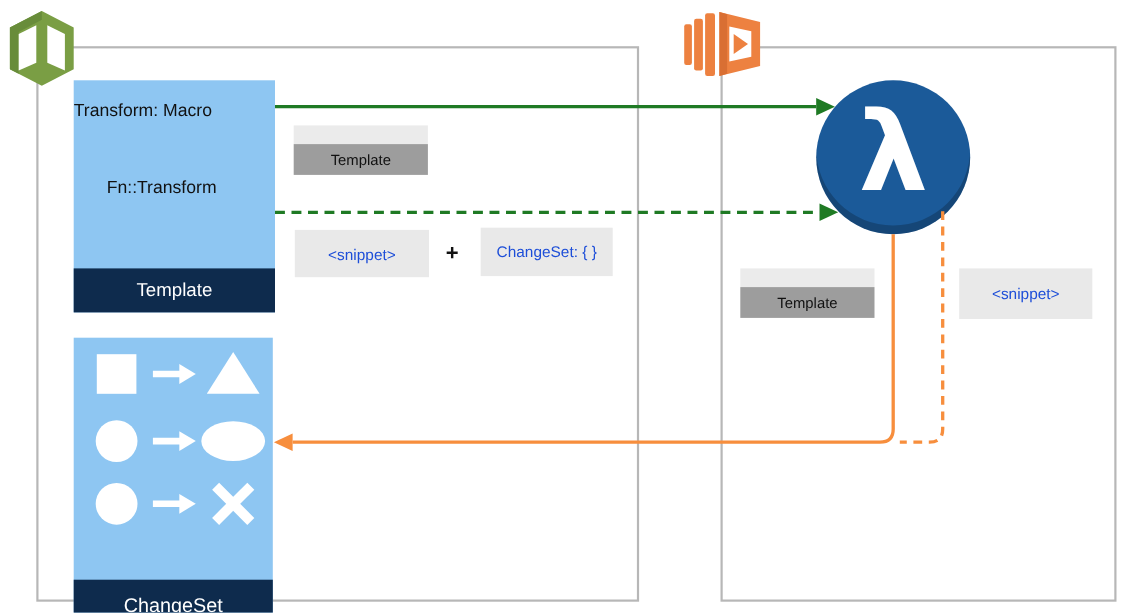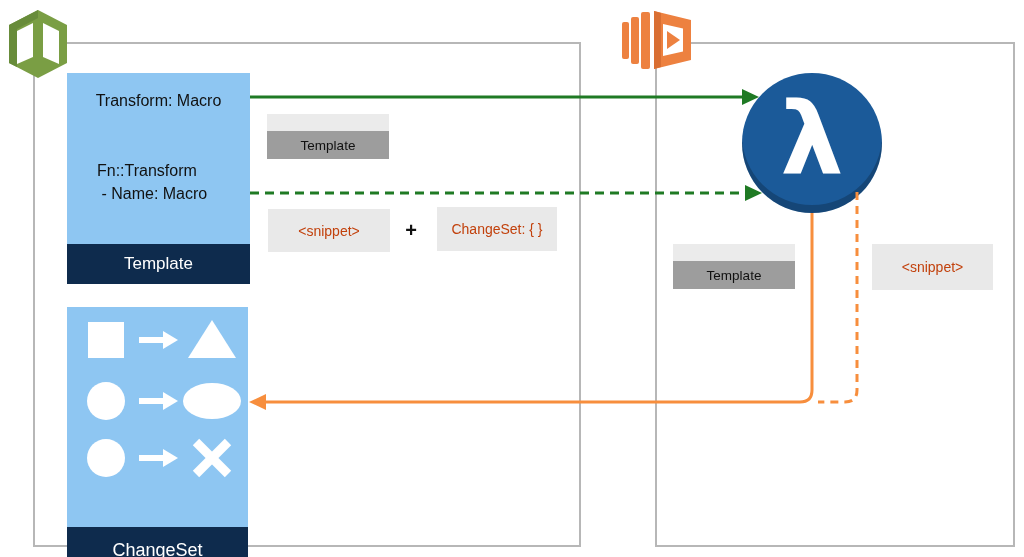--- a/index.html
+++ b/index.html
@@ -16,35 +16,35 @@
   .bluecard{position:absolute;background:#8ec6f2;}
   #template-card{left:67px;top:73px;width:183px;height:211px;}
   #changeset-card{left:67px;top:307px;width:181px;height:266px;}
   .card-footer{
     position:absolute;left:0;right:0;bottom:0;background:#0e2b4d;color:#ffffff;
     display:flex;align-items:center;justify-content:center;
   }
   #template-card .card-footer{height:40px;font-size:17px;}
   #changeset-card .card-footer{height:46px;font-size:18px;}
   #transform-macro-label{
-    position:absolute;left:0;right:0;top:19px;text-align:center;font-size:16px;
+    position:absolute;left:0;right:0;top:19px;text-align:left;font-size:16px;
   }
   #fn-transform-code{position:absolute;left:30px;top:86px;font-size:16px;line-height:23px;}
   #fn-transform-code div{white-space:pre;}
 
   
   .doc2{position:absolute;width:122px;}
   .doc2 .lt{height:17px;background:#ebebeb;}
   .doc2 .db{
     height:28px;background:#9d9d9d;display:flex;align-items:center;
     justify-content:center;font-size:13.5px;color:#111;
   }
   .docbox{
     position:absolute;background:#e9e9e9;display:flex;align-items:center;
-    justify-content:center;font-size:14px;color:#c2410c;
+    justify-content:center;font-size:14px;color:#1d4ed8;
   }
   #template-doc-left{left:267px;top:114px;}
   #template-doc-right{left:673px;top:244px;}
   #snippet-doc-left{left:268px;top:209px;width:122px;height:43px;}
   #snippet-doc-right{left:872px;top:244px;width:121px;height:46px;}
   #parameters-doc{left:437px;top:207px;width:120px;height:44px;}
   #plus-sign{position:absolute;left:398px;top:219px;width:26px;text-align:center;
     font-size:20px;font-weight:bold;}
 
   
@@ -83,21 +83,20 @@
     <polygon points="33,8 70,17 70,57 33,66" fill="#ed8140"></polygon>
     <polygon points="33,8 33,66 40,64 40,10" fill="#d96f33"></polygon>
     <polygon points="42,21 62,25.5 62,48.5 42,53" fill="#ffffff"></polygon>
     <polygon points="46,28 46,46 59,37" fill="#ed8140"></polygon>
   </svg>
 
   <div class="bluecard" id="template-card">
     <div id="transform-macro-label">Transform: Macro</div>
     <div id="fn-transform-code">
       <div>Fn::Transform</div>
-      <div> - Name: Macro</div>
     </div>
     <div class="card-footer">Template</div>
   </div>
 
   <div class="doc2" id="template-doc-left">
     <div class="lt"></div>
     <div class="db">Template</div>
   </div>
   <div class="doc2" id="template-doc-right">
     <div class="lt"></div>

